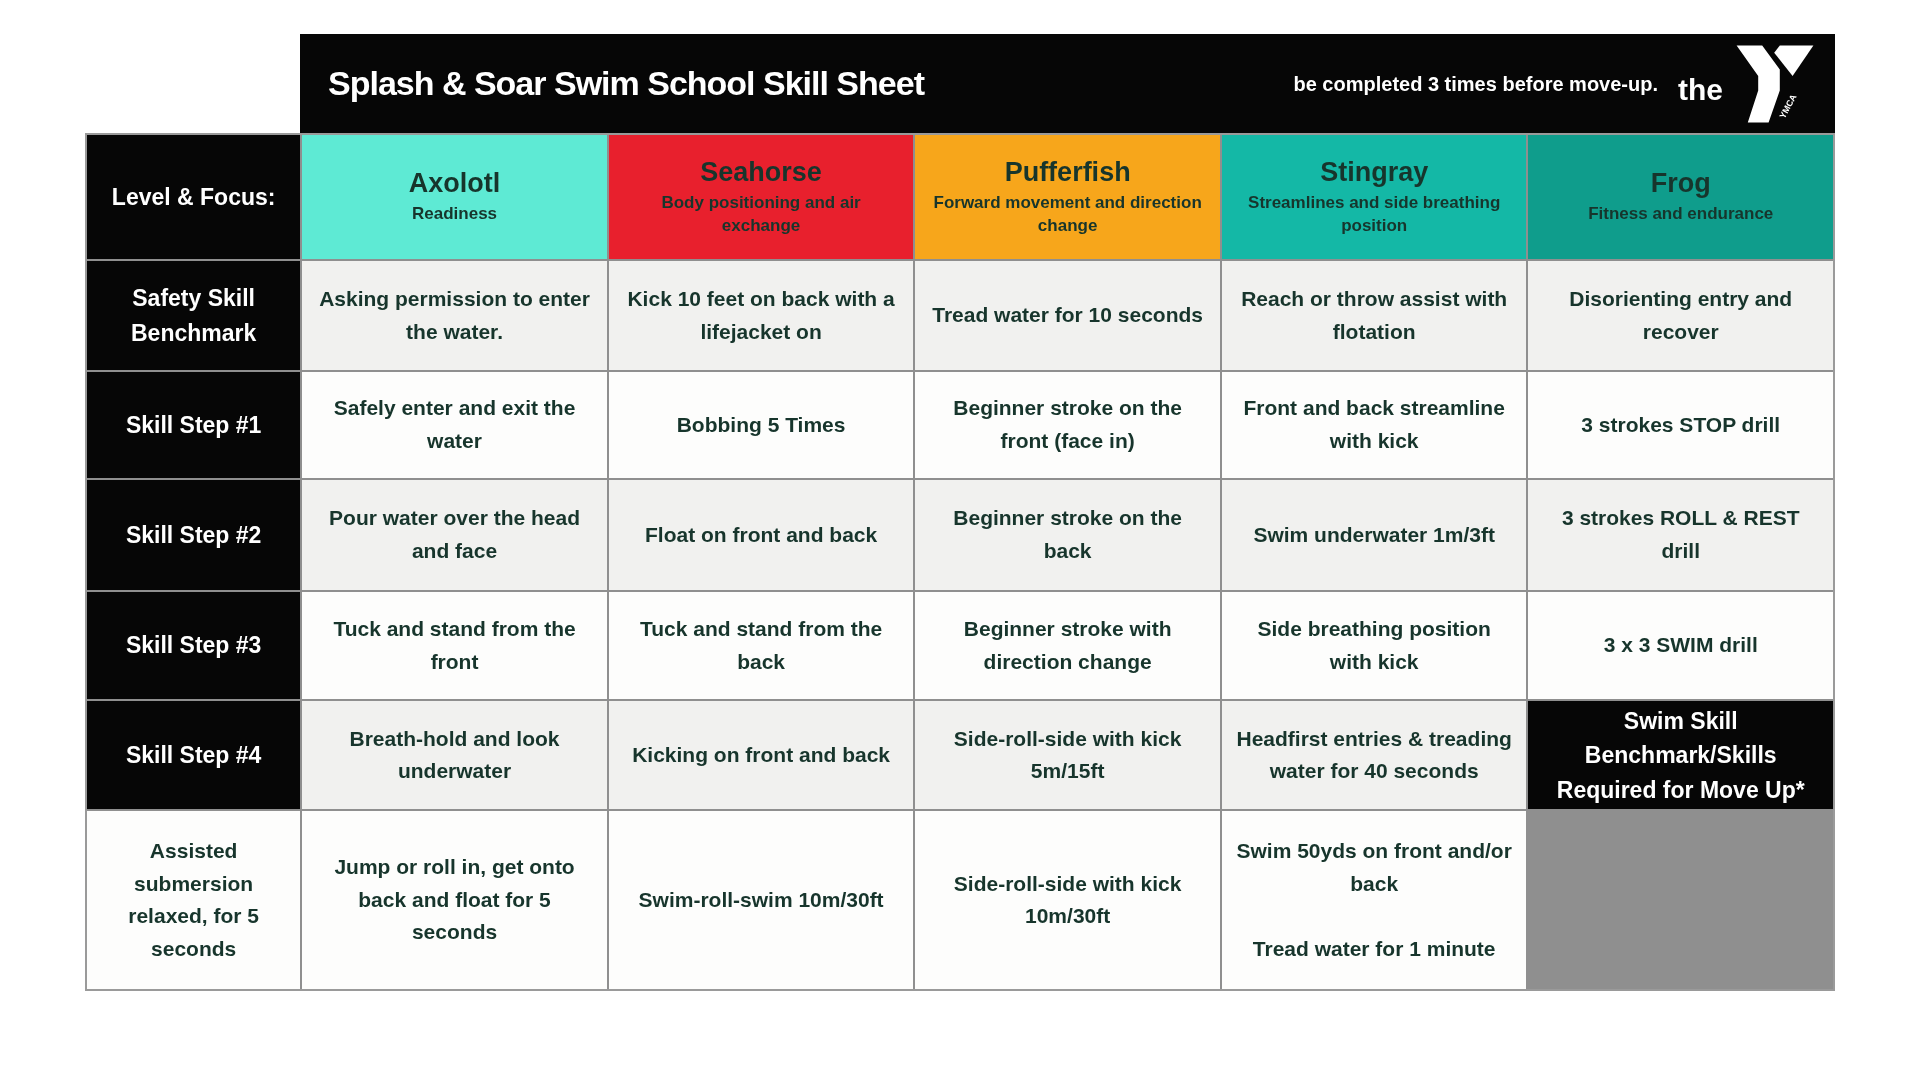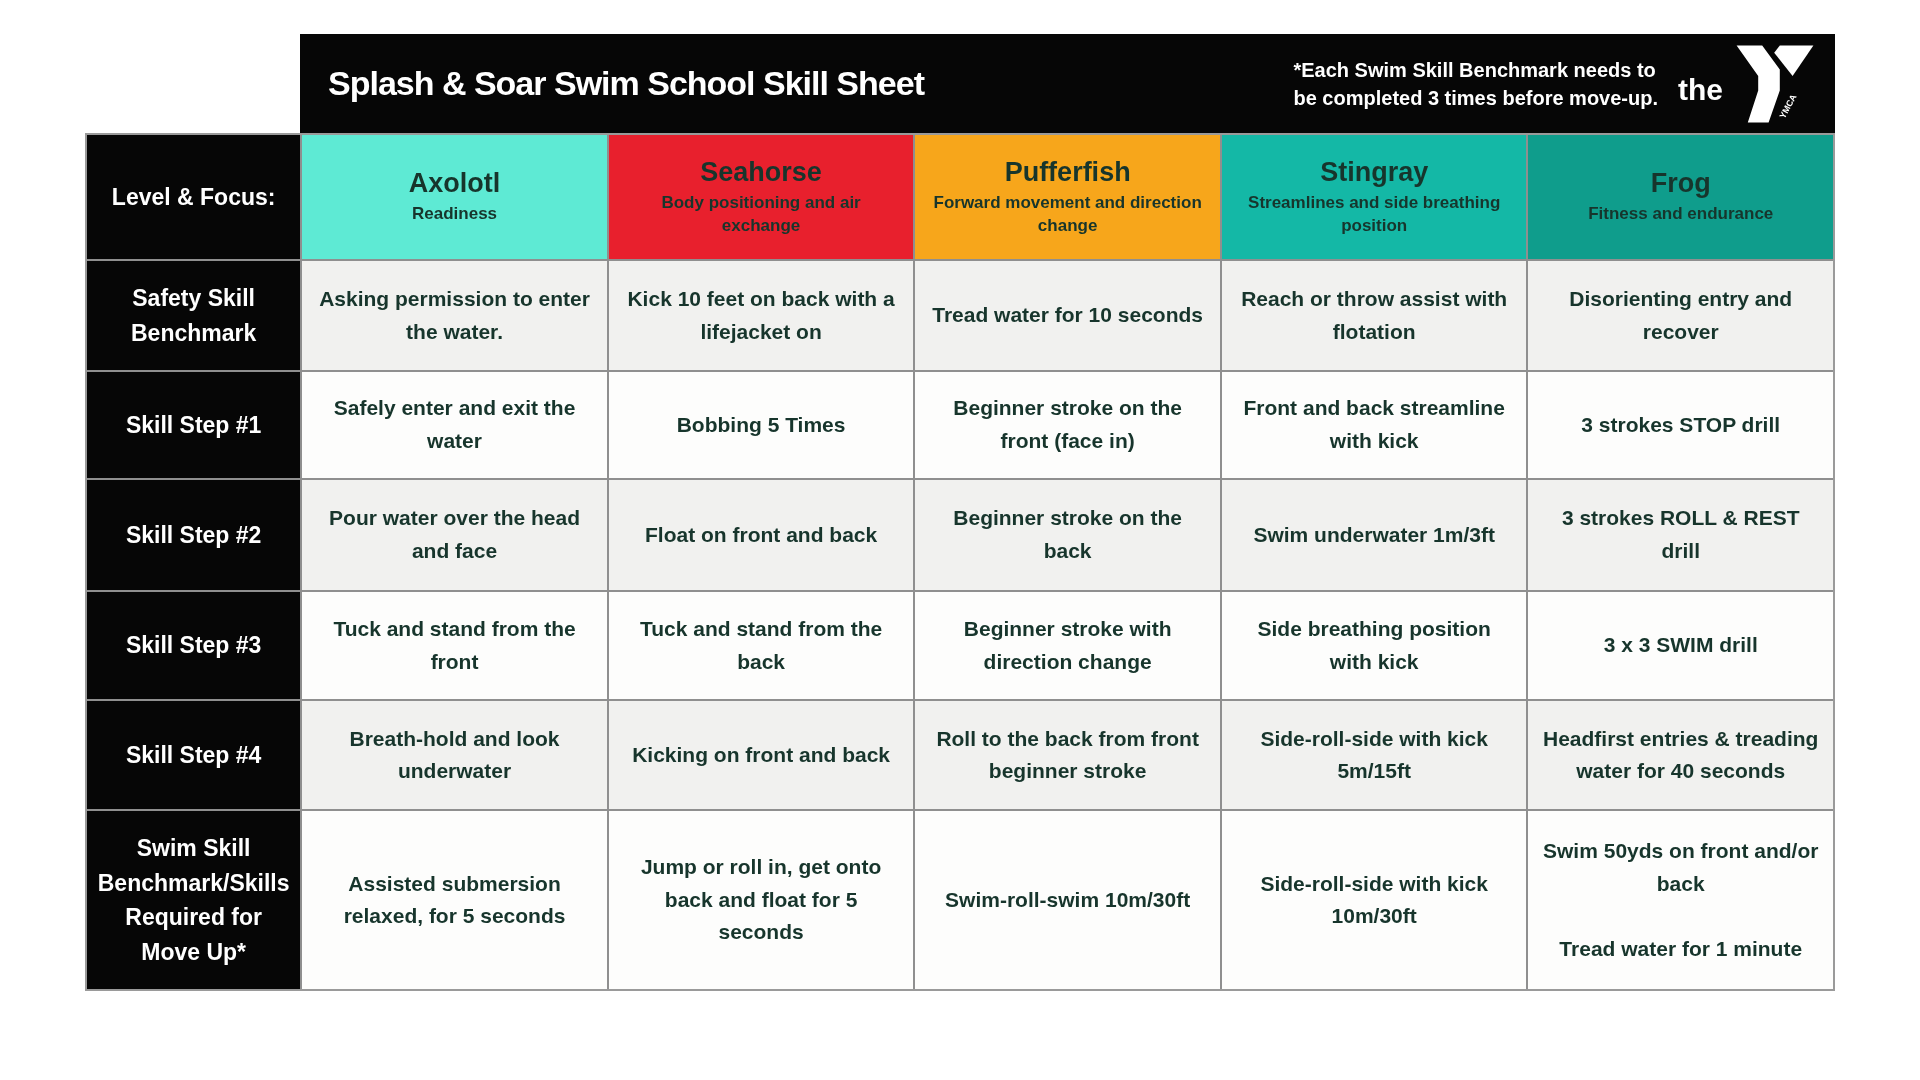--- a/index.html
+++ b/index.html
@@ -54,21 +54,20 @@
   }
   .body.shade{background:#f1f1ef;}
   .body.plain{background:#fdfdfc;}
 </style>
 </head>
 <body>
 
 <header class="title-bar">
   <h1>Splash &amp; Soar Swim School Skill Sheet</h1>
   <div class="note">
-    <span>*Each Swim Skill Benchmark needs to</span>
     <span>be completed 3 times before move-up.</span>
   </div>
   <div class="logo">
     <span class="the">the</span>
     <svg viewBox="0 0 100 100" aria-hidden="true">
       <path d="M2,2 L34,2 L56,32 L56,58 L42,98 L16,98 L29,58 L29,40 Z" fill="#ffffff"></path>
       <path d="M56,2 L98,2 L72,40 L49,11 Z" fill="#ffffff"></path>
       <text transform="translate(62,94) rotate(-62)" fill="#ffffff" font-size="11" font-weight="bold" font-family="Liberation Sans, sans-serif">YMCA</text>
     </svg>
   </div>
@@ -116,21 +115,20 @@
     <div class="cell body shade">3 strokes ROLL &amp; REST drill</div>
     <div class="cell rowlabel">Skill Step #3</div>
     <div class="cell body plain">Tuck and stand from the front</div>
     <div class="cell body plain">Tuck and stand from the back</div>
     <div class="cell body plain">Beginner stroke with direction change</div>
     <div class="cell body plain">Side breathing position with kick</div>
     <div class="cell body plain">3 x 3 SWIM drill</div>
     <div class="cell rowlabel">Skill Step #4</div>
     <div class="cell body shade">Breath-hold and look underwater</div>
     <div class="cell body shade">Kicking on front and back</div>
-    <div class="cell body shade">Roll to the back from front beginner stroke</div>
     <div class="cell body shade">Side-roll-side with kick 5m/15ft</div>
     <div class="cell body shade">Headfirst entries &amp; treading water for 40 seconds</div>
     <div class="cell rowlabel">Swim Skill Benchmark/Skills Required for Move Up*</div>
     <div class="cell body plain">Assisted submersion relaxed, for 5 seconds</div>
     <div class="cell body plain">Jump or roll in, get onto back and float for 5 seconds</div>
     <div class="cell body plain">Swim-roll-swim 10m/30ft</div>
     <div class="cell body plain">Side-roll-side with kick 10m/30ft</div>
     <div class="cell body plain">Swim 50yds on front and/or back
 
 Tread water for 1 minute</div>

